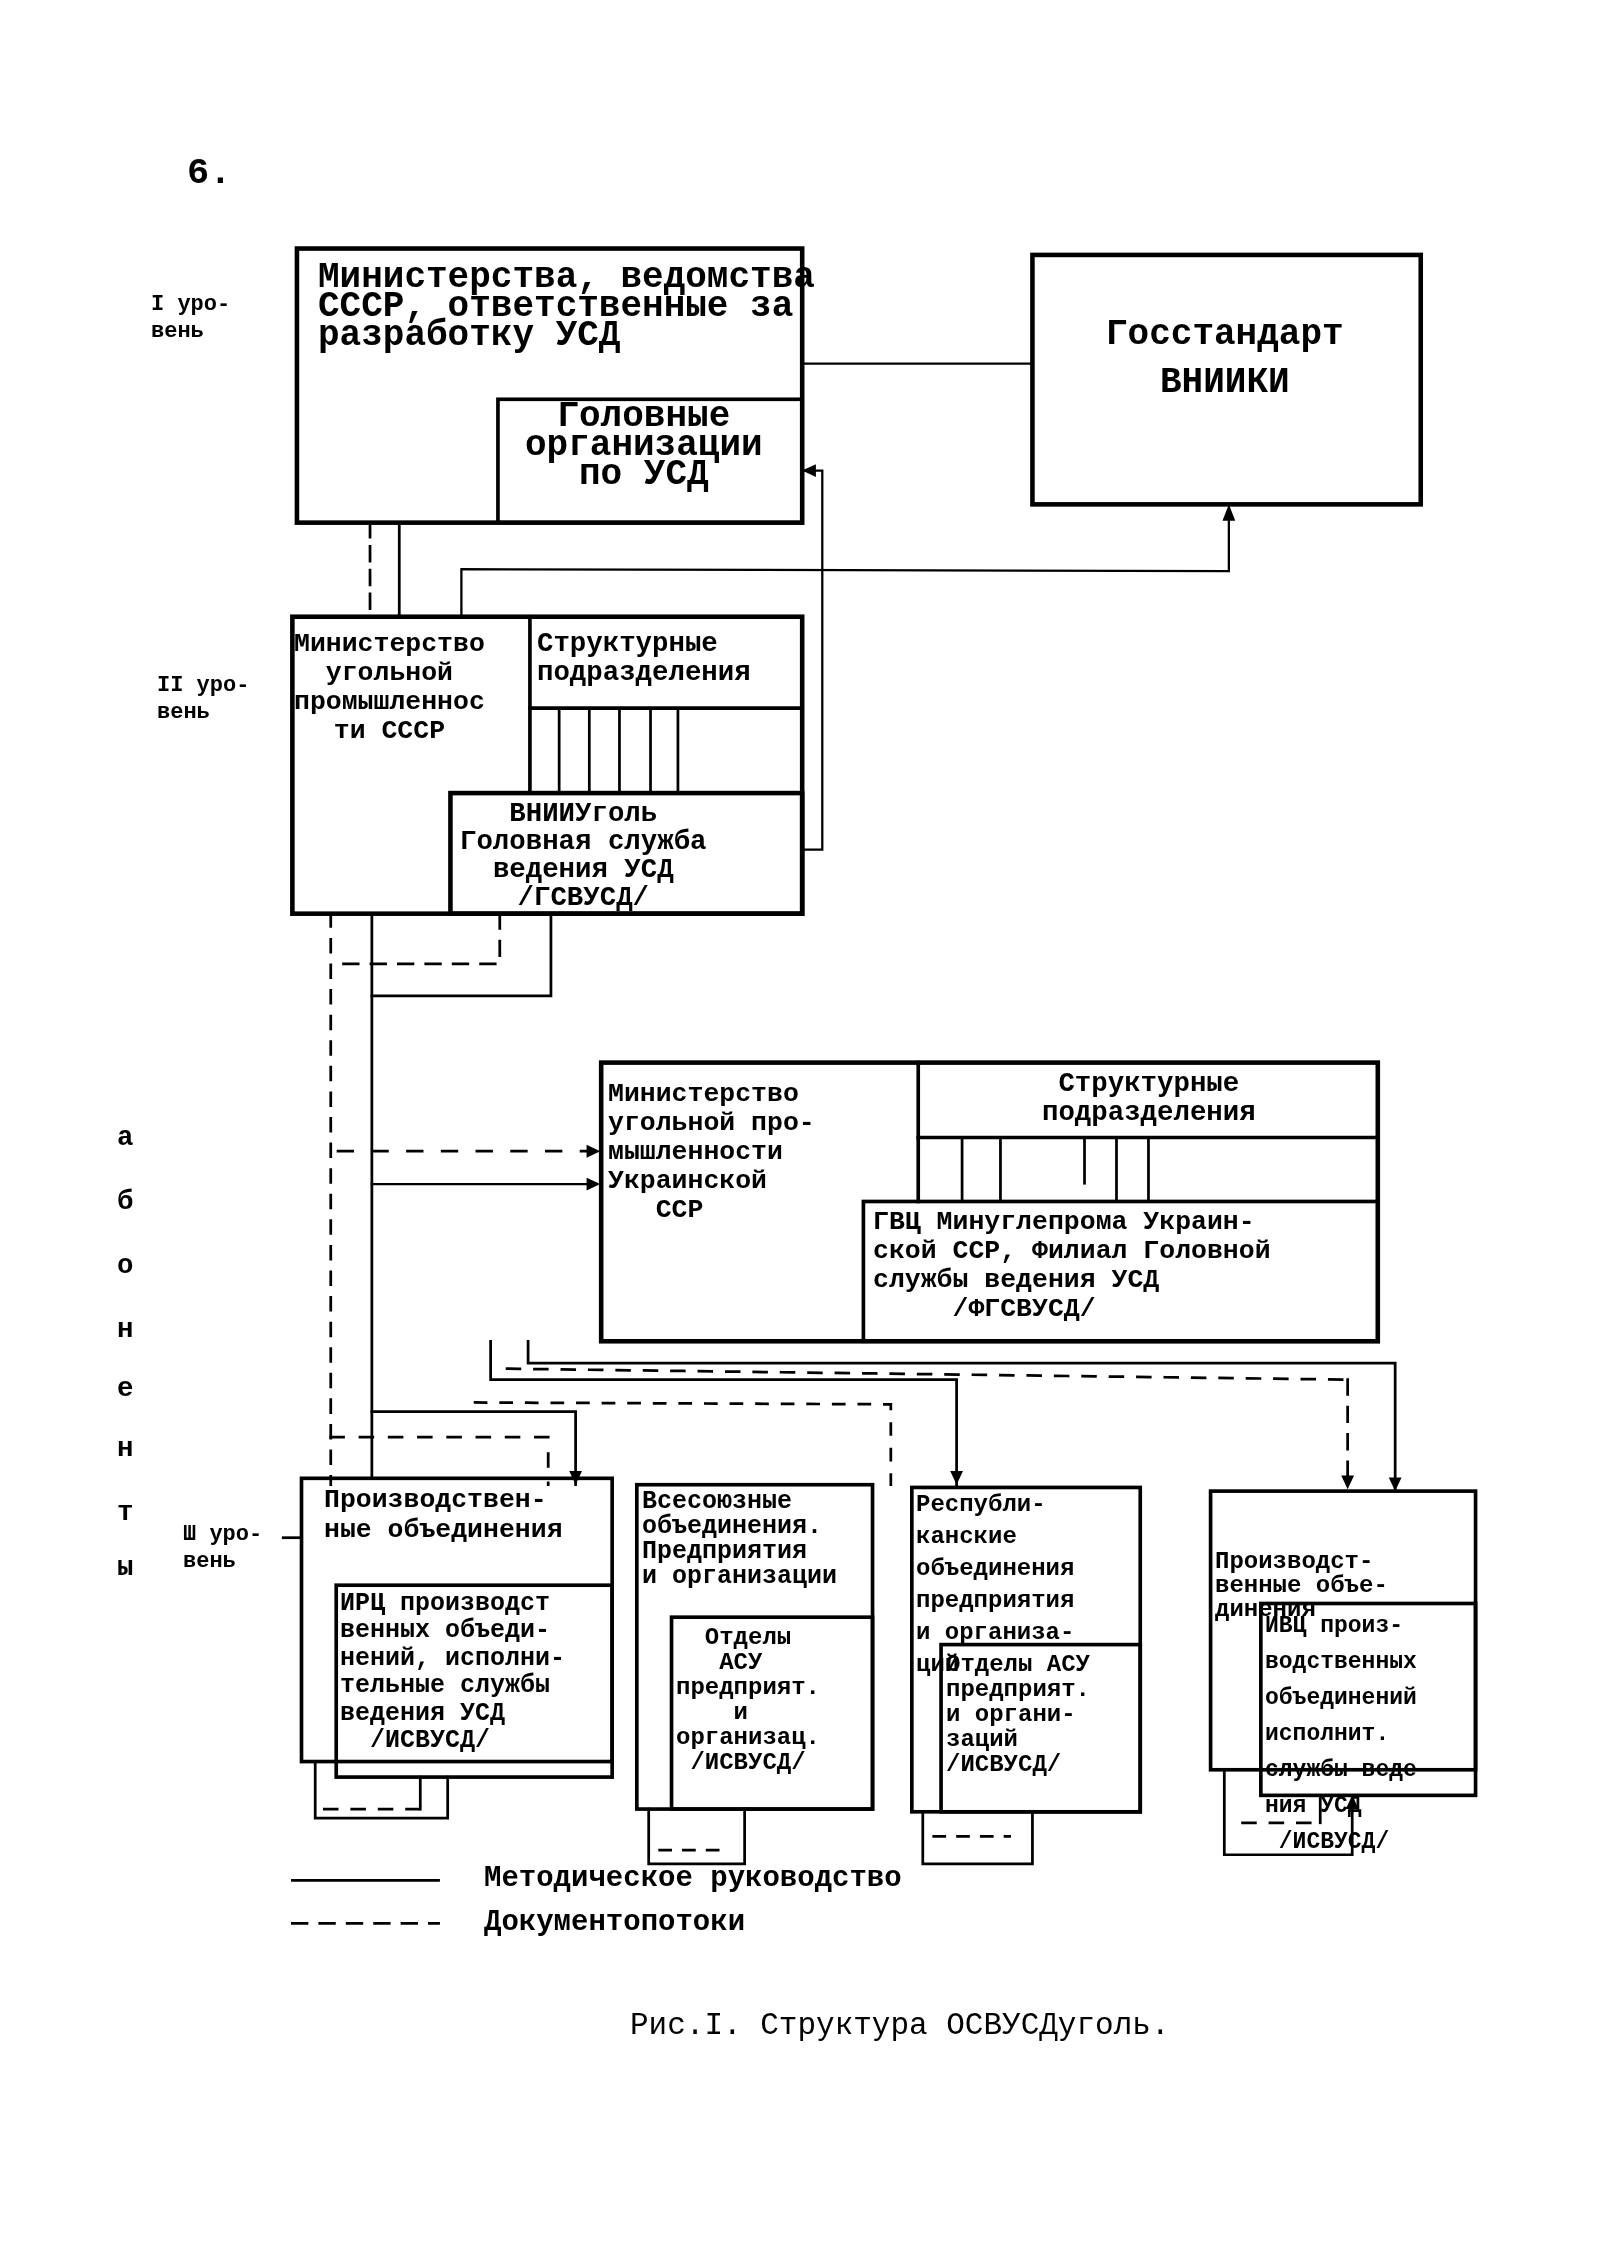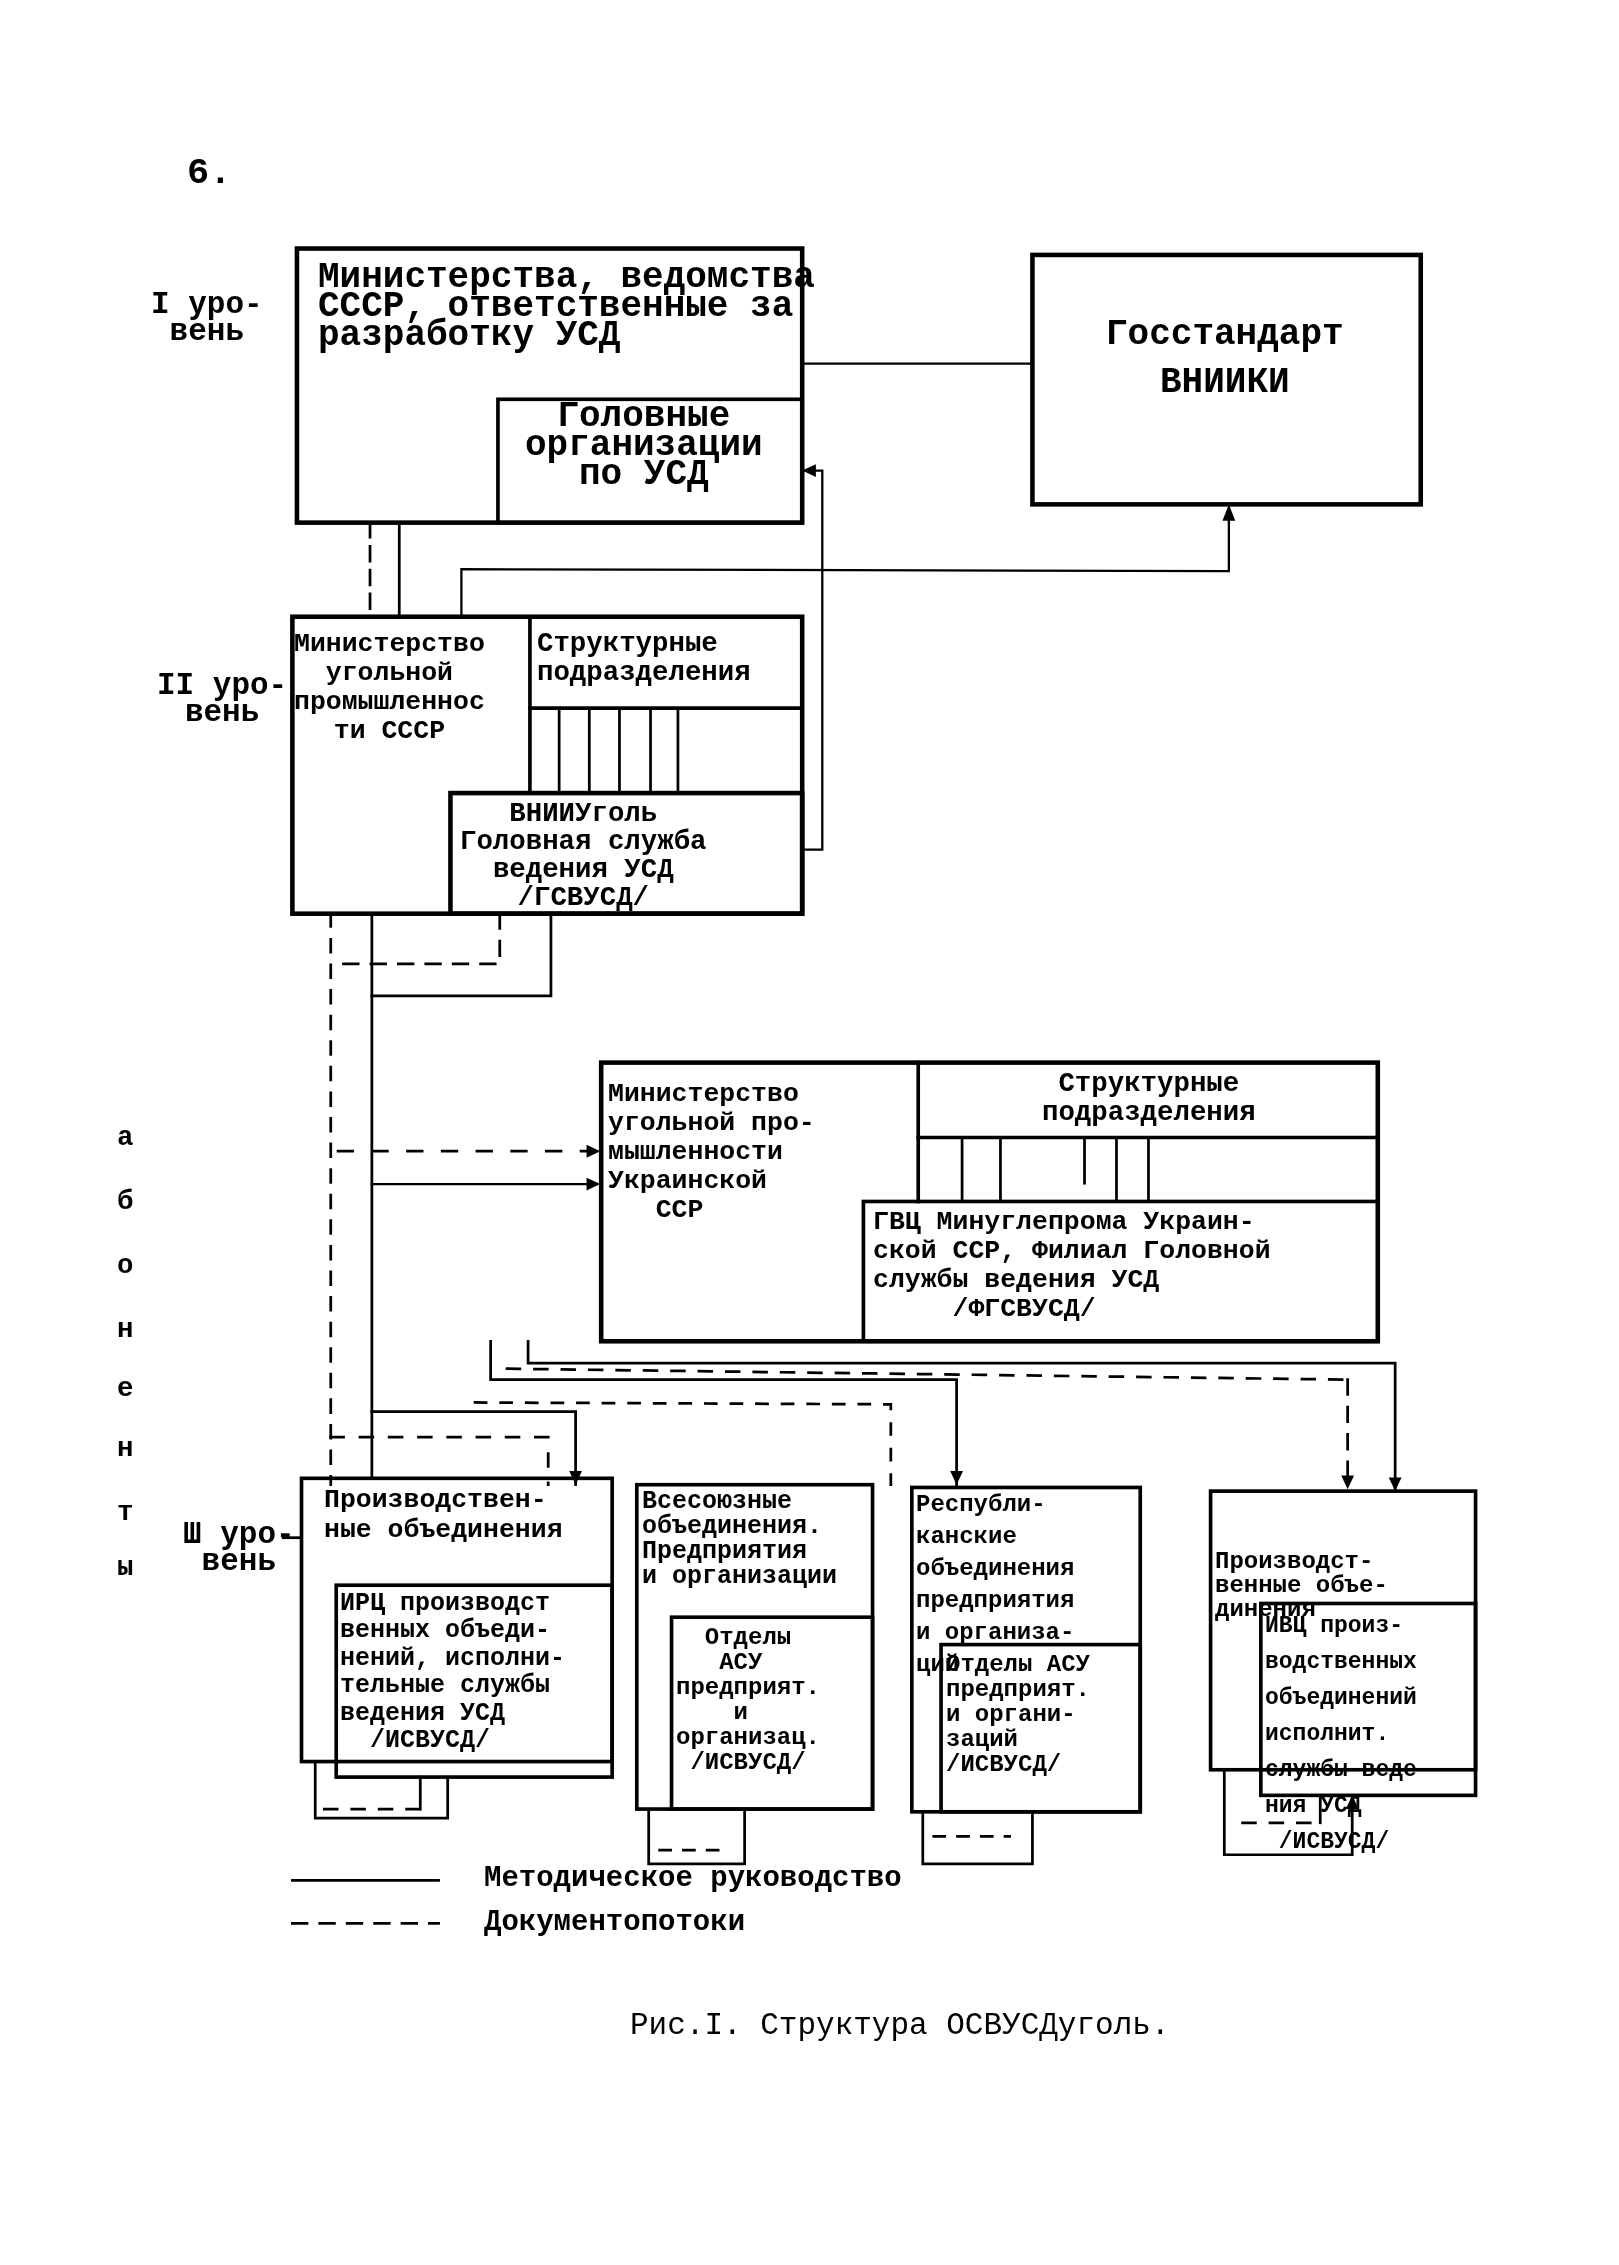--- a/index.html
+++ b/index.html
@@ -1,21 +1,21 @@
 <!DOCTYPE html>
 <html style="font-size:14.6px"><head>
 <meta charset="utf-8">
 <style>
   html, body { margin: 0; padding: 0; background: #ffffff; }
   body { width: 1619px; height: 2265px; position: relative; overflow: hidden;
          font-family: "Liberation Mono", "DejaVu Sans Mono", monospace; color: #000; }
   #diagram { position: absolute; left: 0; top: 0; width: 1619px; height: 2265px; }
   .t { position: absolute; font-family: "Liberation Mono", "DejaVu Sans Mono", monospace;
        font-weight: bold; color: #000; white-space: pre; line-height: 1.0; }
-  .lvl { font-size: 31px; line-height: 27.4px; text-align: center; }
+  .lvl { font-size: 22px; line-height: 27.4px; }
   .box-text { font-size: 36px; line-height: 29px; }
   .small-text { font-size: 27.4px; line-height: 25px; }
   .vert-letter { position: absolute; font-size: 27.4px; font-weight: bold;
                  font-family: "Liberation Mono", "DejaVu Sans Mono", monospace; }
   .legend-text { font-size: 29px; }
   .caption { font-size: 31px; font-weight: normal; }
   .page-num { font-size: 37px; }
 </style>
 </head>
 <body>

